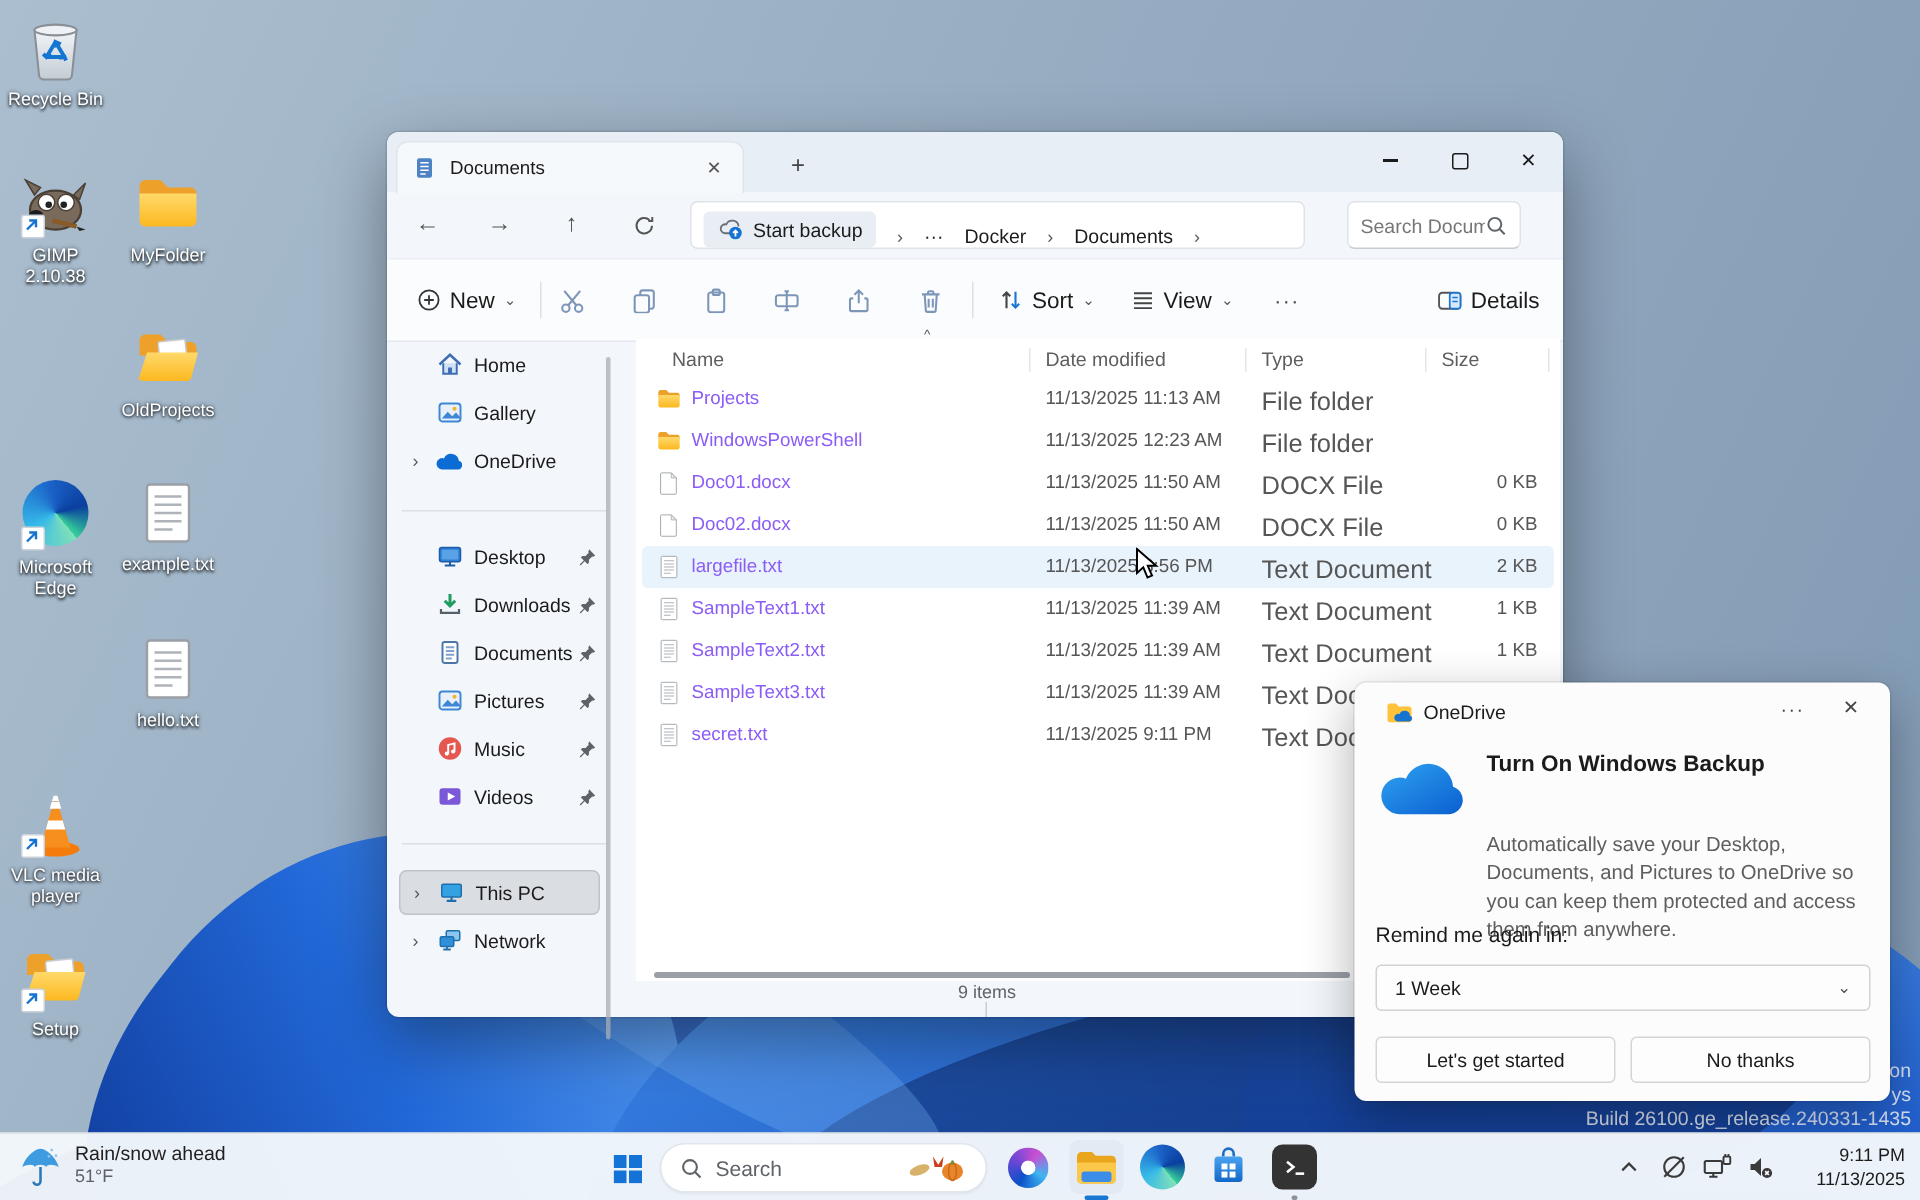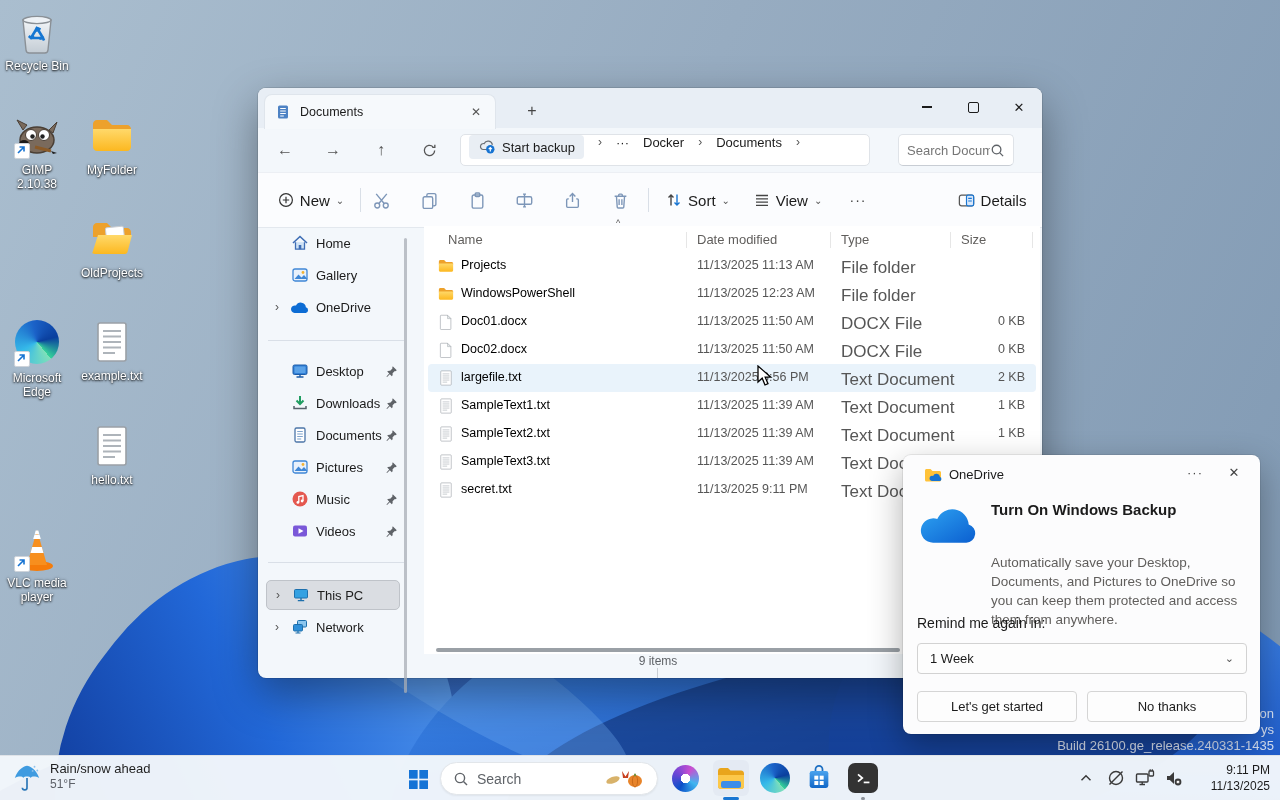--- a/index.html
+++ b/index.html
@@ -48,21 +48,21 @@
     font-size:16px;color:#444;}
   .winbtn{top:4px;width:46px;height:30px;display:flex;align-items:center;justify-content:center;color:#1b1b1b;}
   #btn-min{left:646px;}#btn-max{left:692px;}#btn-close{left:738px;font-size:13px;}
   #btn-min .bar{width:10px;height:1.4px;background:#1b1b1b;}
   #btn-max .box{width:9px;height:9px;border:1.2px solid #1b1b1b;border-radius:2px;}
   
   #addr-row{left:0;top:40px;width:784px;height:44px;}
   .navbtn{top:6px;width:32px;height:32px;display:flex;align-items:center;justify-content:center;
     font-size:16px;color:#555;}
   #addressbar{left:202px;top:6px;width:410px;height:32px;background:#fff;border:1px solid #dfe3e8;
-    border-radius:5px;display:flex;align-items:flex-start;padding:0 8px;box-sizing:border-box;}
+    border-radius:5px;display:flex;align-items:flex-end;padding:0 8px;box-sizing:border-box;}
   #chip{height:24px;background:#e9eef4;border-radius:4px;display:flex;align-items:center;padding:0 9px;gap:6px;}
   #chip span{font-size:13px;color:#1b1b1b;}
   .crumb{font-size:13px;color:#1b1b1b;margin-left:14px;}
   .csep{font-size:12px;color:#555;margin-left:14px;}
   #searchbox{left:640px;top:6px;width:116px;height:32px;background:#fff;border:1px solid #dfe3e8;border-bottom-color:#c8cdd4;
     border-radius:5px;display:flex;align-items:center;box-sizing:border-box;padding:0 8px;text-align:center;}
   #searchbox .sq{flex:1;font-size:13px;color:#767676;white-space:nowrap;overflow:hidden;}
   
   #cmdbar{left:0;top:84px;width:784px;height:54px;background:#fbfcfe;border-top:1px solid #eceff4;
     border-bottom:1px solid #e3e8ee;}
@@ -81,21 +81,21 @@
   .s-label{flex:1;font-size:13px;color:#1b1b1b;margin-left:4px;white-space:nowrap;}
   .s-pin{width:18px;display:flex;justify-content:center;}
   .sdiv{position:absolute;left:10px;width:136px;height:1px;background:#d9dfe7;}
   #filepane{left:166px;top:138px;width:616px;height:428px;background:#fff;}
   .hcell{top:144px;font-size:13px;color:#605e5c;}
   .hsep{top:144px;width:1px;height:16px;background:#e6e6e6;}
   #sortcaret{left:358px;top:130px;font-size:9px;color:#555;}
   .frow{position:absolute;left:170px;top:0;width:608px;height:28px;}
   .frow.hover{background:#e9f3fb;border-radius:4px;}
   .fic{position:absolute;left:9px;top:5px;width:18px;height:18px;}
-  .fname{position:absolute;left:33px;top:6px;font-size:12.5px;color:#000000;white-space:nowrap;}
+  .fname{position:absolute;left:33px;top:6px;font-size:12.5px;color:#8b5cf6;white-space:nowrap;}
   .fdate{position:absolute;left:269px;top:6px;font-size:12.5px;color:#565656;white-space:nowrap;}
   .ftype{position:absolute;left:413px;top:6px;font-size:17px;color:#565656;white-space:nowrap;}
   .fsize{position:absolute;left:480px;top:6px;width:117px;text-align:right;font-size:12.5px;color:#565656;}
   #hscroll{left:178px;top:560px;width:464px;height:4px;background:#9aa0a6;border-radius:2px;}
   #statusbar{left:0;top:566px;width:784px;height:24px;display:flex;align-items:center;flex-direction:column;}
   #statusbar .stext{margin-left:16px;font-size:12px;color:#5f6368;}
   #statusbar .ssep{margin-left:14px;width:1px;height:12px;background:#c9ced4;}
   
   #popup{left:903px;top:455px;width:357px;height:279px;background:#fcfcfd;border-radius:8px;
     box-shadow:0 12px 34px rgba(0,0,0,.32),0 0 0 1px rgba(0,0,0,.07);z-index:20;}
@@ -464,20 +464,33 @@
           <use href="#i-vlc"></use>
         </svg>
       <span class="sc">
           <svg width="12" height="12" viewBox="0 0 12 12">
             <path d="M3 9 8.5 3.5M4.5 3h4.5v4.5" fill="none" stroke="#1673d2" stroke-width="1.6"></path>
           </svg>
         </span>
       </div>
     <div class="dic-label">VLC media player</div>
   </div>
+  <div class="dicon" style="left:2px;top:628px">
+    <div class="dic-img">
+        <svg width="48" height="48">
+          <use href="#i-folder-open"></use>
+        </svg>
+      <span class="sc">
+          <svg width="12" height="12" viewBox="0 0 12 12">
+            <path d="M3 9 8.5 3.5M4.5 3h4.5v4.5" fill="none" stroke="#1673d2" stroke-width="1.6"></path>
+          </svg>
+        </span>
+      </div>
+    <div class="dic-label">Setup</div>
+  </div>
 
   <div class="abs" id="win">
     <div class="abs" id="titlebar">
       <div class="abs" id="tab">
         <svg width="16" height="16" style="margin-left:10px">
             <use href="#i-doc-tab"></use>
           </svg>
         <span class="tlabel">Documents</span>
         <span class="tclose">✕</span>
       </div>

